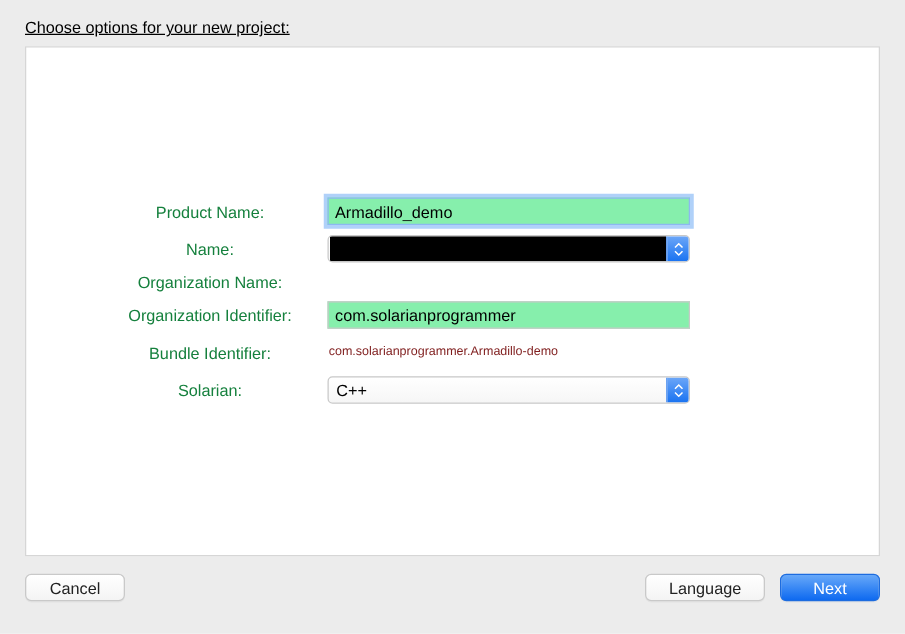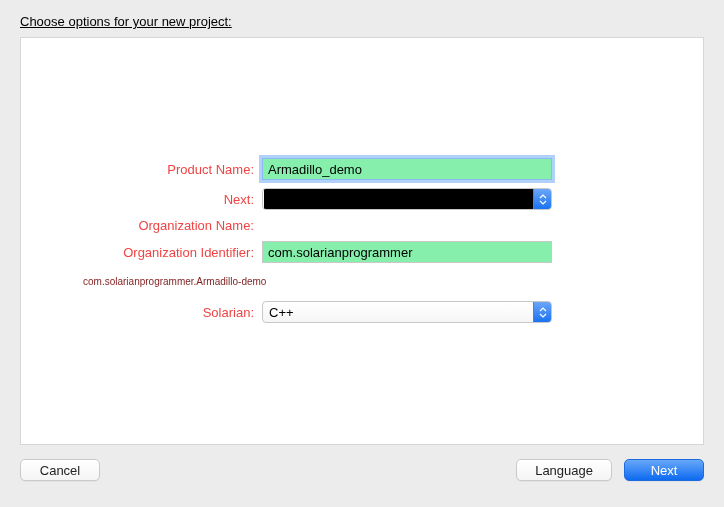--- a/index.html
+++ b/index.html
@@ -37,24 +37,24 @@
     .form {
       width: 560px;
     }
     .row {
       display: flex;
       align-items: center;
       margin-bottom: 8px;
     }
     .label {
       width: 180px;
-      text-align: right;
+      text-align: center;
       padding-right: 8px;
       font-size: 13px;
-      color: #ef4444;
+      color: #15803d;
     }
     .field-wrap {
       width: 290px;
       position: relative;
     }
     input.text-input {
       width: 100%;
       height: 22px;
       border: 1px solid #c8c8c8;
       border-radius: 0;
@@ -162,21 +162,21 @@
   <div class="form">
 
     <div class="row">
       <div class="label">Product Name:</div>
       <div class="field-wrap">
         <input class="text-input focused" type="text" value="Armadillo_demo" style="">
       </div>
     </div>
 
     <div class="row">
-      <div class="label">Next:</div>
+      <div class="label">Name:</div>
       <div class="field-wrap">
         <div class="select team">
           <div class="select-text">
             <div class="redacted"></div>
           </div>
           <div class="select-arrows">
             <svg width="8" height="5" viewBox="0 0 8 5">
                 <path d="M1 4 L4 1 L7 4" stroke="#fff" stroke-width="1.2" fill="none"></path>
               </svg>
             <svg width="8" height="5" viewBox="0 0 8 5">
@@ -192,20 +192,21 @@
     </div>
 
     <div class="row">
       <div class="label">Organization Identifier:</div>
       <div class="field-wrap">
         <input class="text-input" type="text" value="com.solarianprogrammer" style="">
       </div>
     </div>
 
     <div class="row">
+      <div class="label">Bundle Identifier:</div>
       <div class="field-wrap">
         <div class="static-value">com.solarianprogrammer.Armadillo-demo</div>
       </div>
     </div>
 
     <div class="row">
       <div class="label">Solarian:</div>
       <div class="field-wrap">
         <div class="select">
           <div class="select-text">C++</div>

